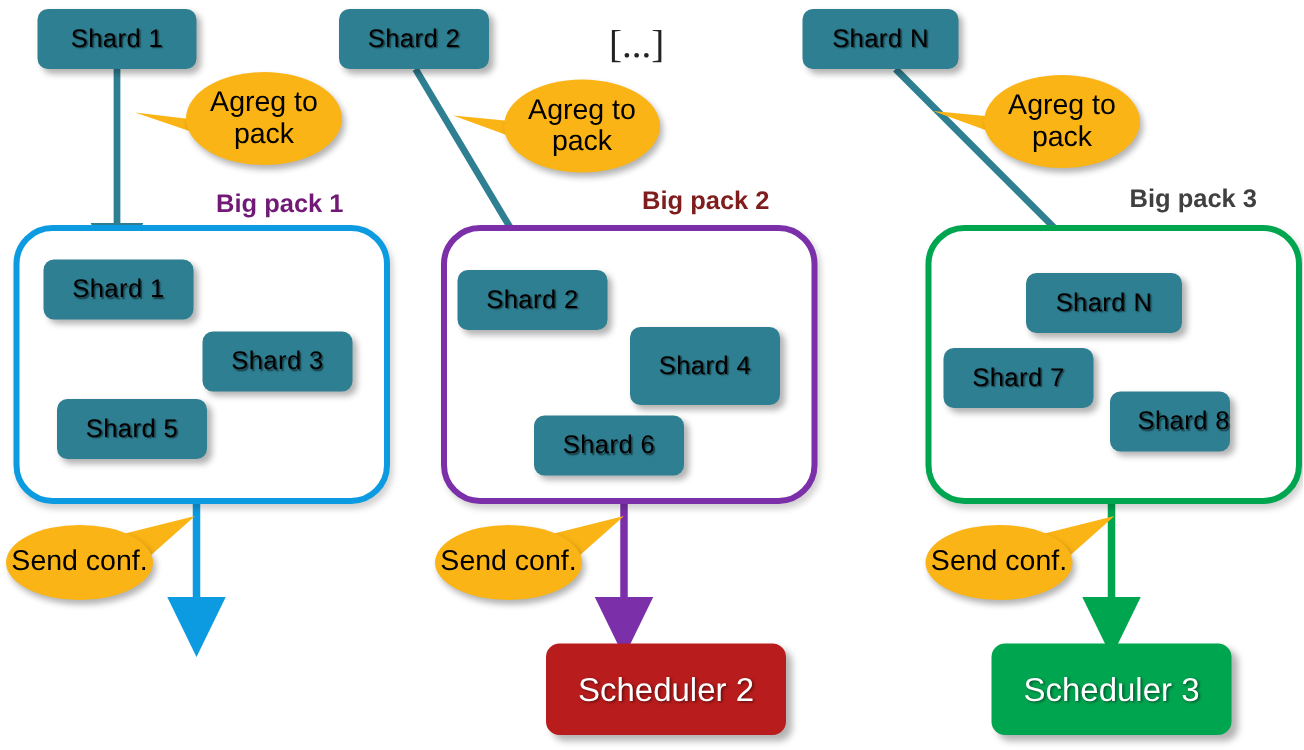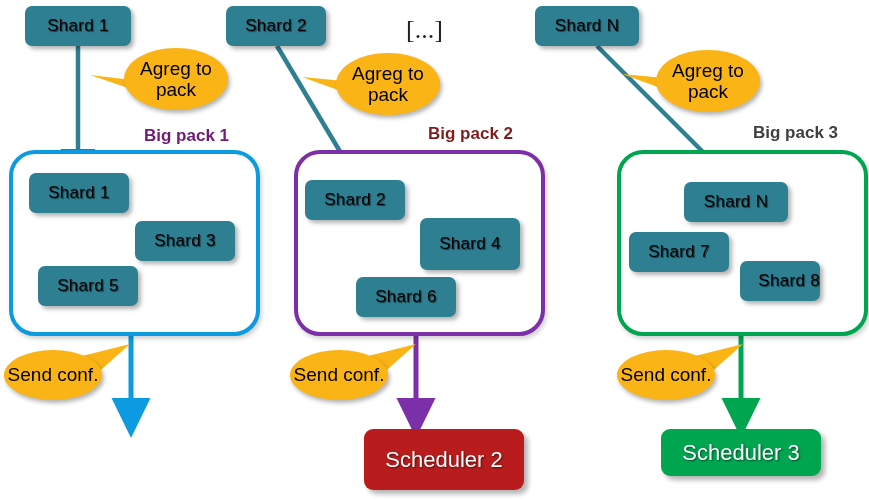--- a/index.html
+++ b/index.html
@@ -253,17 +253,17 @@
       <path d="M78,14 L126,2 L90,34 Z" fill="#FBB415"></path>
     </svg>
     <div class="bubble" style="left:0px; top:8px; width:98px; height:50px;">
       <span>Send conf.</span>
     </div>
   </div>
 
   <div class="scheduler" style="left:336px; top:429px; width:160px; height:61px; background:#b91c1c;margin-left:28px;">
     <span>Scheduler 2</span>
   </div>
-  <div class="scheduler" style="left:661px; top:429px; width:160px; height:47px; background:#00A550;">
+  <div class="scheduler" style="left:661px; top:429px; width:160px; height:61px; background:#00A550;">
     <span>Scheduler 3</span>
   </div>
 
 </div>
 
 </body></html>

